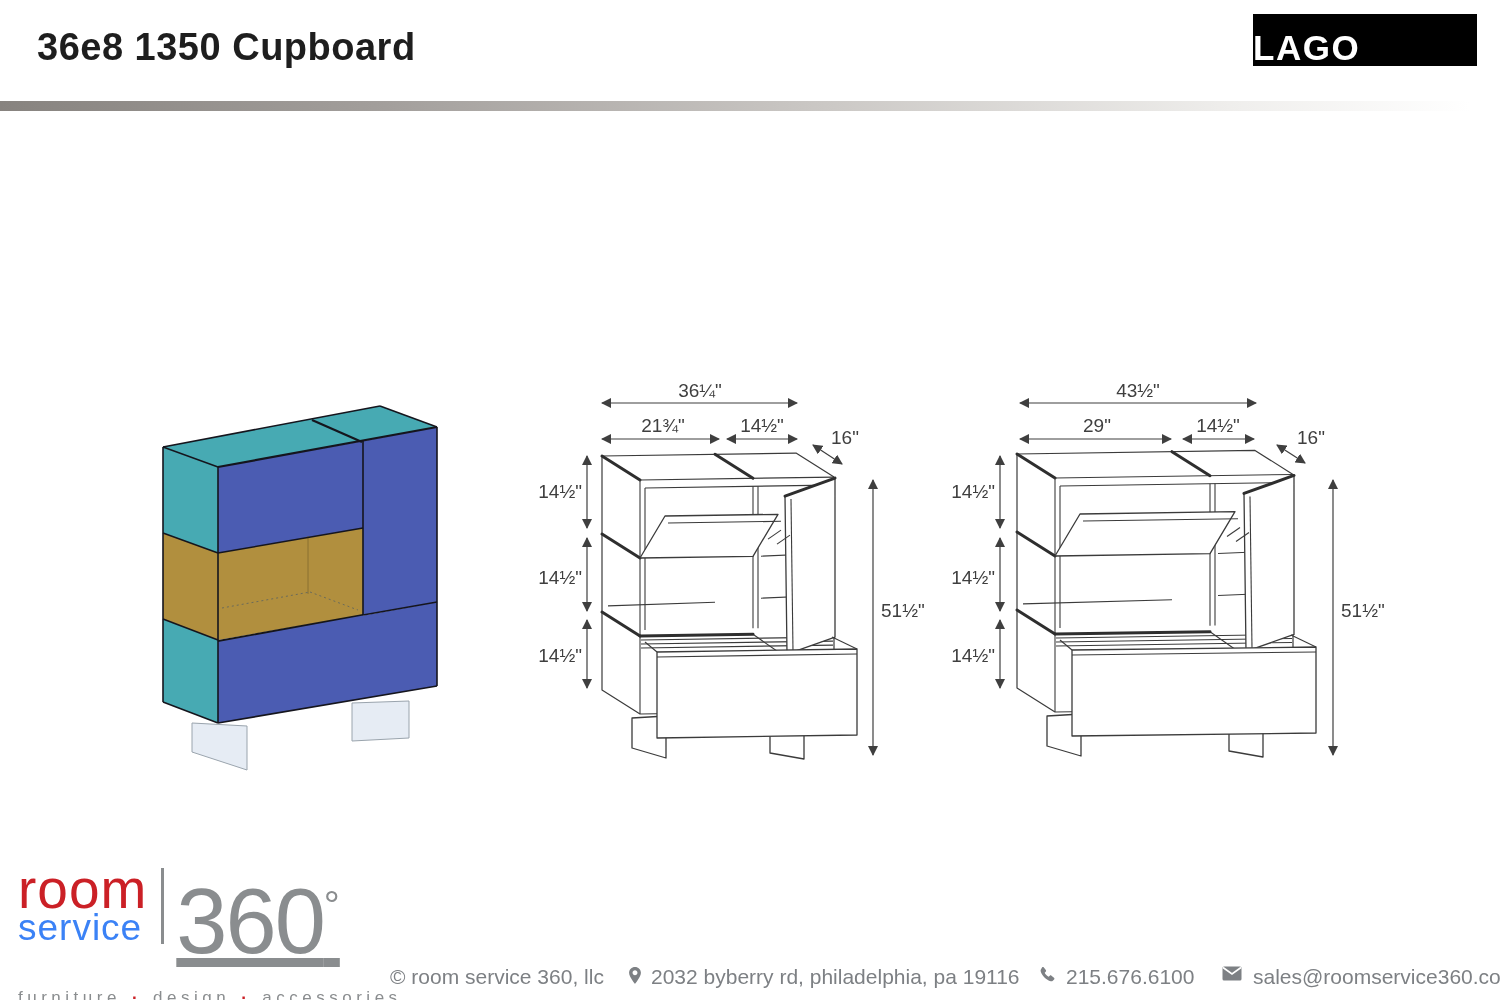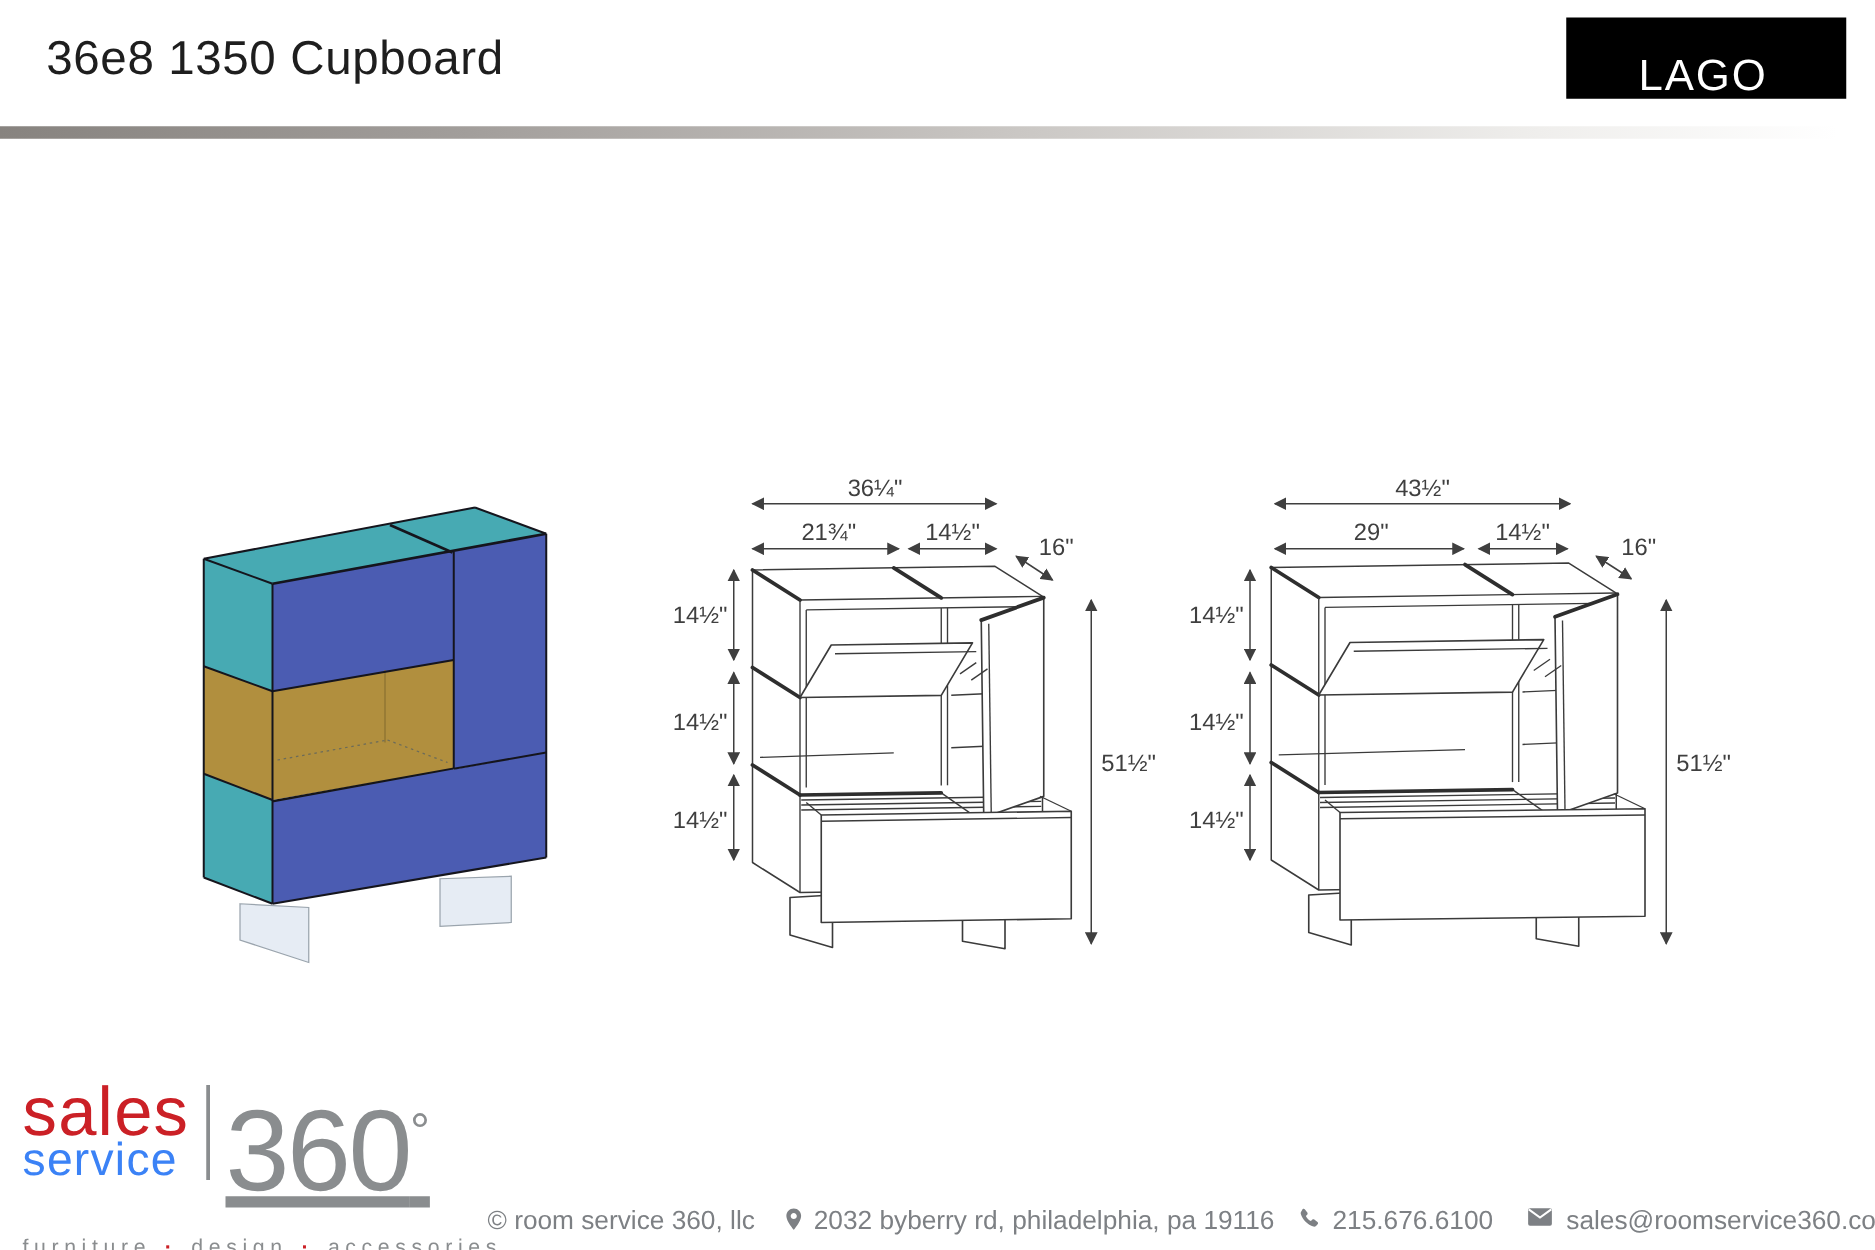--- a/index.html
+++ b/index.html
@@ -1,21 +1,21 @@
 <!DOCTYPE html>
 <html><head>
 <meta charset="utf-8">
 <style>
   html,body{margin:0;padding:0;background:#fff;}
   #page{position:relative;width:1500px;height:1000px;background:#fff;overflow:hidden;
         font-family:"Liberation Sans",sans-serif;}
   
-  #title{position:absolute;left:37px;top:26px;font-size:38px;font-weight:400;color:#1e1e1e;margin:0;letter-spacing:.5px;}
-  #brand-box{position:absolute;left:1253px;top:14px;width:224px;height:65px;background:#000;
-             display:flex;align-items:flex-end;justify-content:center;padding:0 5px 1px 0;box-sizing:border-box;}
+  #title{position:absolute;left:37px;top:26px;font-size:38px;font-weight:700;color:#1e1e1e;margin:0;letter-spacing:.5px;}
+  #brand-box{position:absolute;left:1253px;top:14px;width:224px;height:52px;background:#000;
+             display:flex;align-items:flex-end;justify-content:flex-start;padding:0 5px 1px 0;box-sizing:border-box;font-weight:bold;}
   #brand-box span{color:#fff;font-size:35px;letter-spacing:1.5px;line-height:1;}
   #grad-bar{position:absolute;left:0;top:101px;width:1500px;height:10px;
             background:linear-gradient(90deg,#87837f 0%,#a29e9b 25%,#cbc8c5 55%,#efeeec 82%,#fff 98%);}
   
   #legend{position:absolute;left:205px;top:199px;}
   .leg-row{display:flex;align-items:center;margin-bottom:17px;height:30px;}
   .leg-swatch{width:30px;height:30px;flex:0 0 30px;}
   .leg-label{font-size:20px;color:#2c2c2c;margin-left:14px;}
   
   .face,.facet{fill:#fff;stroke:#3b3b3b;stroke-width:1.2;stroke-linejoin:round;}
@@ -198,21 +198,21 @@
     <text class="dimtxt" x="995" y="584" text-anchor="end">14½"</text>
     <line class="dim" x1="1000" y1="620" x2="1000" y2="688" marker-start="url(#ah)" marker-end="url(#ah)"></line>
     <text class="dimtxt" x="995" y="662" text-anchor="end">14½"</text>
     <line class="dim" x1="1333" y1="480" x2="1333" y2="755" marker-start="url(#ah)" marker-end="url(#ah)"></line>
     <text class="dimtxt" x="1341" y="617" text-anchor="start">51½"</text>
   </svg>
 
   <div id="rs-logo">
     <div class="rs-row">
       <div class="rs-words">
-        <div class="rs-room">sales</div>
+        <div class="rs-room">room</div>
         <div class="rs-service">service</div>
       </div>
       <div class="rs-bar"></div>
       <div class="rs-360"><span>360</span><span class="deg">°</span></div>
     </div>
     <div class="rs-tagline">
       <span>furniture</span><span class="dot">·</span><span>design</span><span class="dot">·</span><span>accessories</span>
     </div>
   </div>
 

